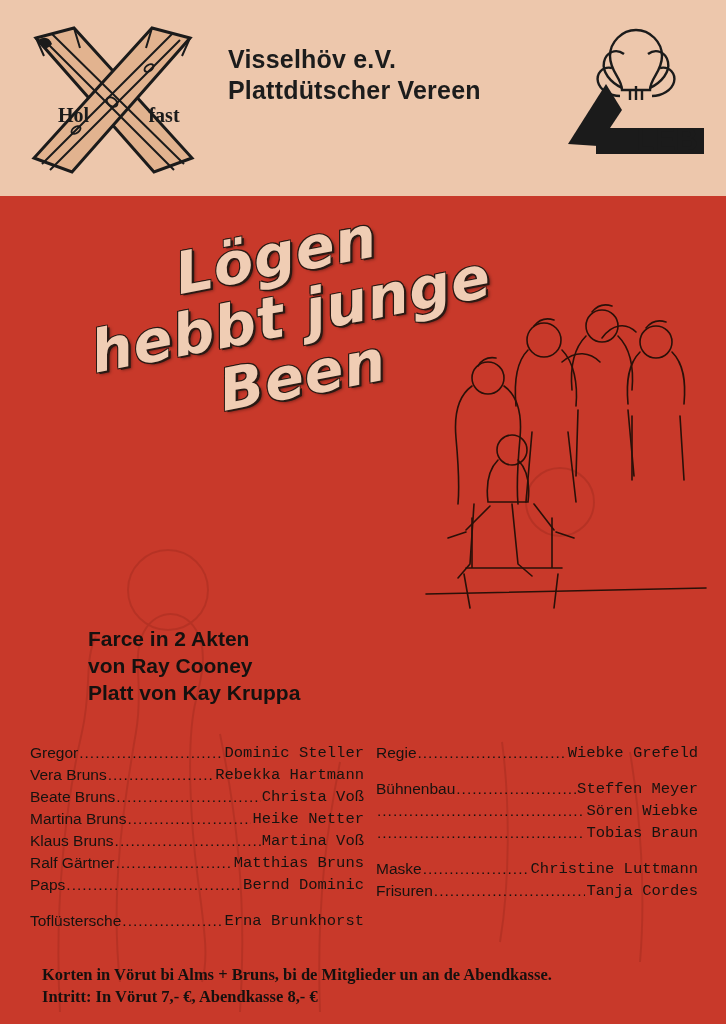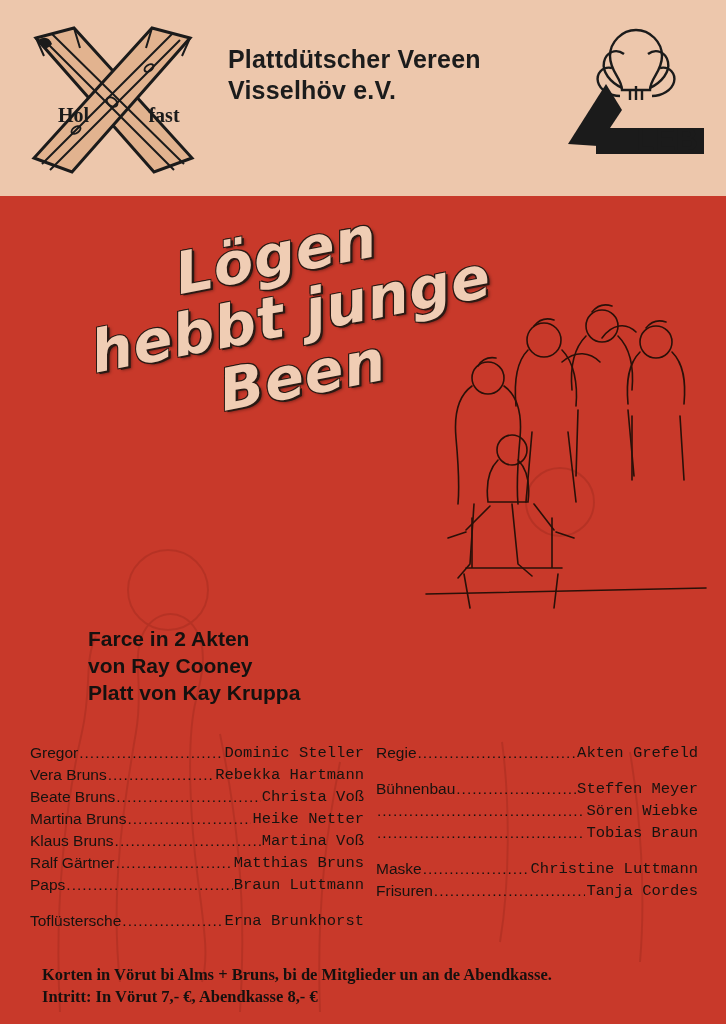--- a/index.html
+++ b/index.html
@@ -193,22 +193,22 @@
 
           <path d="M24,30 q10,-6 14,4 q-8,10 -14,-4z"></path>
         </g>
         <text x="44" y="112" font-family="Liberation Serif, serif" font-size="20" font-weight="bold" fill="#1b1b1b">Hol</text>
         <text x="150" y="112" font-family="Liberation Serif, serif" font-size="20" font-weight="bold" fill="#1b1b1b" text-anchor="middle">fast</text>
       </svg>
     </div>
 
     <div class="title-block">
       <div class="club-name">
+        <div>Visselhöv e.V.</div>
         <div>Plattdütscher Vereen</div>
-        <div>Visselhöv e.V.</div>
       </div>
     </div>
 
     <div class="leb-block">
       <svg width="148" height="132" viewBox="0 0 148 132">
         <g fill="none" stroke="#1b1b1b" stroke-width="2.4">
 
           <path d="M74,6 c14,0 26,12 26,26 c0,16 -12,22 -12,34 l-28,0 c0,-12 -12,-18 -12,-34 c0,-14 12,-26 26,-26z"></path>
           <path d="M62,30 c-8,-6 -18,-2 -20,8 c-2,10 6,20 18,26"></path>
           <path d="M86,30 c8,-6 18,-2 20,8 c2,10 -6,20 -18,26"></path>
@@ -313,34 +313,34 @@
             <span class="who">Martina Voß</span>
           </div>
           <div class="cast-row">
             <span class="role">Ralf Gärtner</span>
             <span class="dots">............................................................</span>
             <span class="who">Matthias Bruns</span>
           </div>
           <div class="cast-row">
             <span class="role">Paps</span>
             <span class="dots">............................................................</span>
-            <span class="who">Braun Luttmann</span>
+            <span class="who">Bernd Dominic</span>
           </div>
           <div class="cast-row spacer"></div>
           <div class="cast-row">
             <span class="role">Toflüstersche</span>
             <span class="dots">............................................................</span>
             <span class="who">Erna Brunkhorst</span>
           </div>
         </div>
       <div class="cast-col right">
           <div class="cast-row">
             <span class="role">Regie</span>
             <span class="dots">............................................................</span>
-            <span class="who">Akten Grefeld</span>
+            <span class="who">Wiebke Grefeld</span>
           </div>
           <div class="cast-row spacer"></div>
           <div class="cast-row">
             <span class="role">Bühnenbau</span>
             <span class="dots">............................................................</span>
             <span class="who">Steffen Meyer</span>
           </div>
           <div class="cast-row">
             <span class="role"></span>
             <span class="dots">............................................................</span>

